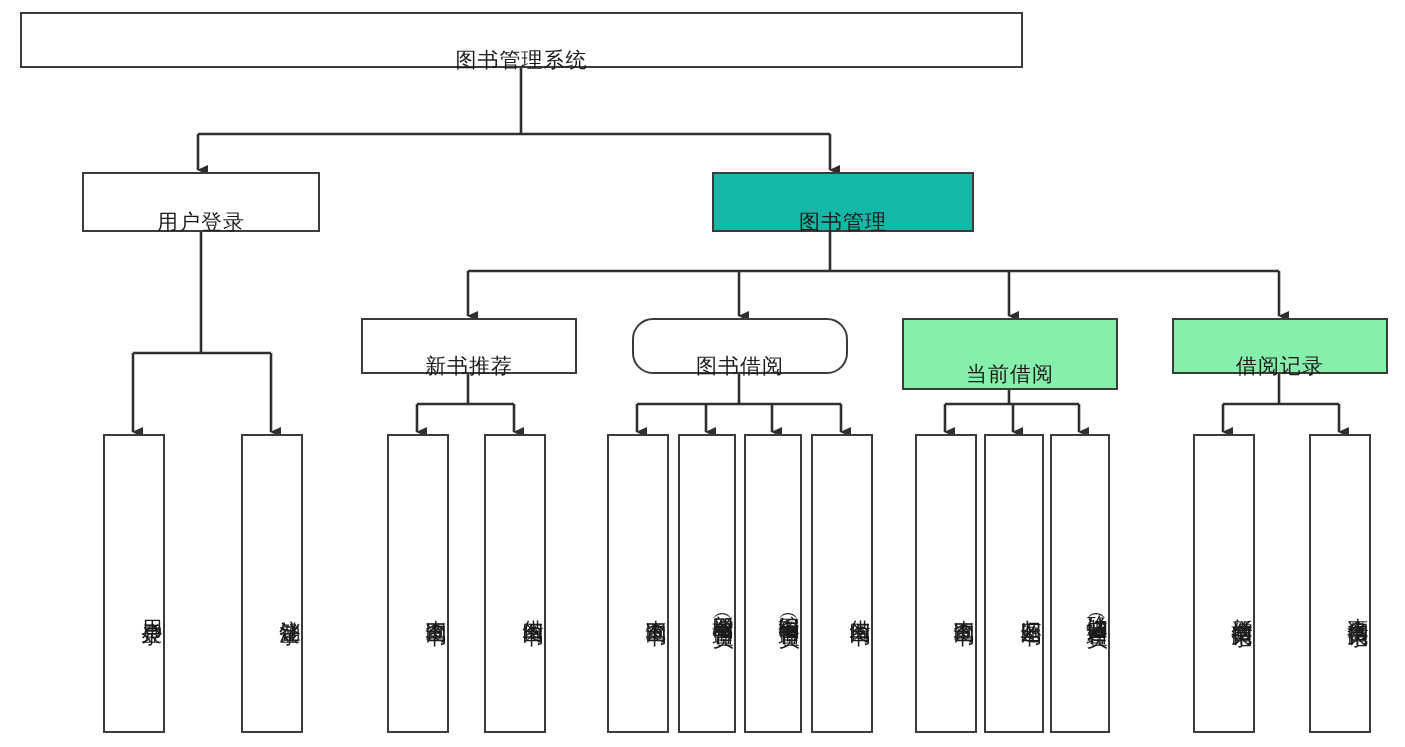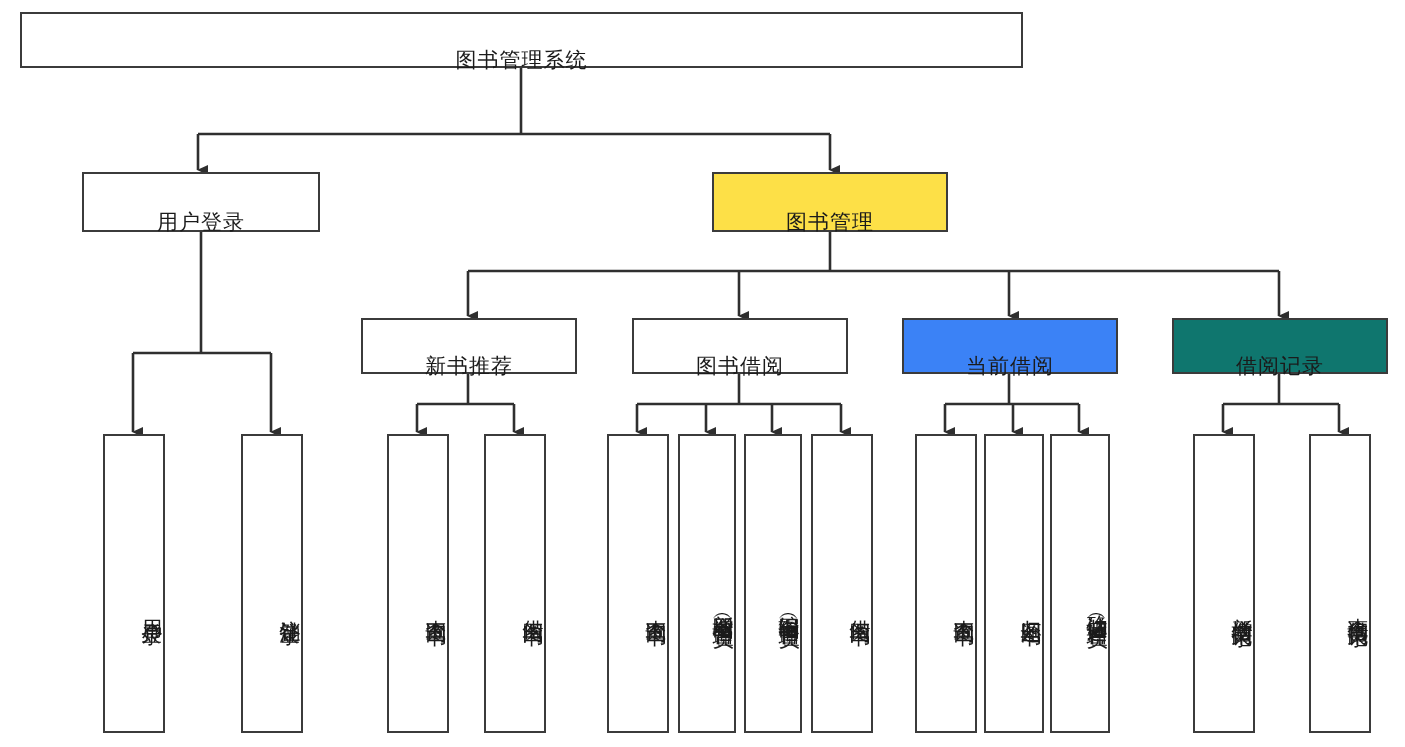--- a/index.html
+++ b/index.html
@@ -119,33 +119,33 @@
       </g>
   </svg>
 
   <div id="nodes-layer">
       <div class="node h" style="left: 20px; top: 12px; width: 1003px; height: 56px; border-color: rgb(59, 59, 59); background: rgb(255, 255, 255); color: rgb(27, 27, 27);">
         <span class="lbl">图书管理系统</span>
       </div>
       <div class="node h" style="left: 82px; top: 172px; width: 238px; height: 60px; border-color: rgb(59, 59, 59); background: rgb(255, 255, 255); color: rgb(27, 27, 27);">
         <span class="lbl">用户登录</span>
       </div>
-      <div class="node h" style="left: 712px; top: 172px; width: 236px; height: 60px; border-color: rgb(59, 59, 59); background: #fde047; color: rgb(27, 27, 27);">
+      <div class="node h" style="left: 712px; top: 172px; width: 262px; height: 60px; border-color: rgb(59, 59, 59); background: #14b8a6; color: rgb(27, 27, 27);">
         <span class="lbl">图书管理</span>
       </div>
       <div class="node h" style="left: 361px; top: 318px; width: 216px; height: 56px; border-color: rgb(59, 59, 59); background: rgb(255, 255, 255); color: rgb(27, 27, 27); justify-content: center;">
         <span class="lbl">新书推荐</span>
       </div>
-      <div class="node h" style="left: 632px; top: 318px; width: 216px; height: 56px; border-color: rgb(59, 59, 59); background: rgb(255, 255, 255); color: rgb(27, 27, 27);">
+      <div class="node h" style="left: 632px; top: 318px; width: 216px; height: 56px; border-color: rgb(59, 59, 59); background: rgb(255, 255, 255); color: rgb(27, 27, 27); border-radius: 21px;">
         <span class="lbl">图书借阅</span>
       </div>
-      <div class="node h" style="left: 902px; top: 318px; width: 216px; height: 56px; border-color: rgb(59, 59, 59); background: #3b82f6; color: rgb(27, 27, 27);">
+      <div class="node h" style="left: 902px; top: 318px; width: 216px; height: 72px; border-color: rgb(59, 59, 59); background: #86efac; color: rgb(27, 27, 27);">
         <span class="lbl">当前借阅</span>
       </div>
-      <div class="node h" style="left: 1172px; top: 318px; width: 216px; height: 56px; border-color: rgb(59, 59, 59); background: #0f766e; color: rgb(27, 27, 27);">
+      <div class="node h" style="left: 1172px; top: 318px; width: 216px; height: 56px; border-color: rgb(59, 59, 59); background: #86efac; color: rgb(27, 27, 27);">
         <span class="lbl">借阅记录</span>
       </div>
       <div class="node v" style="left: 103px; top: 434px; width: 62px; height: 299px; border-color: rgb(59, 59, 59); background: rgb(255, 255, 255); color: rgb(27, 27, 27);">
         <span class="lbl">用户登录</span>
       </div>
       <div class="node v" style="left: 241px; top: 434px; width: 62px; height: 299px; border-color: rgb(59, 59, 59); background: rgb(255, 255, 255); color: rgb(27, 27, 27);">
         <span class="lbl">注销登录</span>
       </div>
       <div class="node v" style="left: 387px; top: 434px; width: 62px; height: 299px; border-color: rgb(59, 59, 59); background: rgb(255, 255, 255); color: rgb(27, 27, 27);">
         <span class="lbl">查询图书</span>

